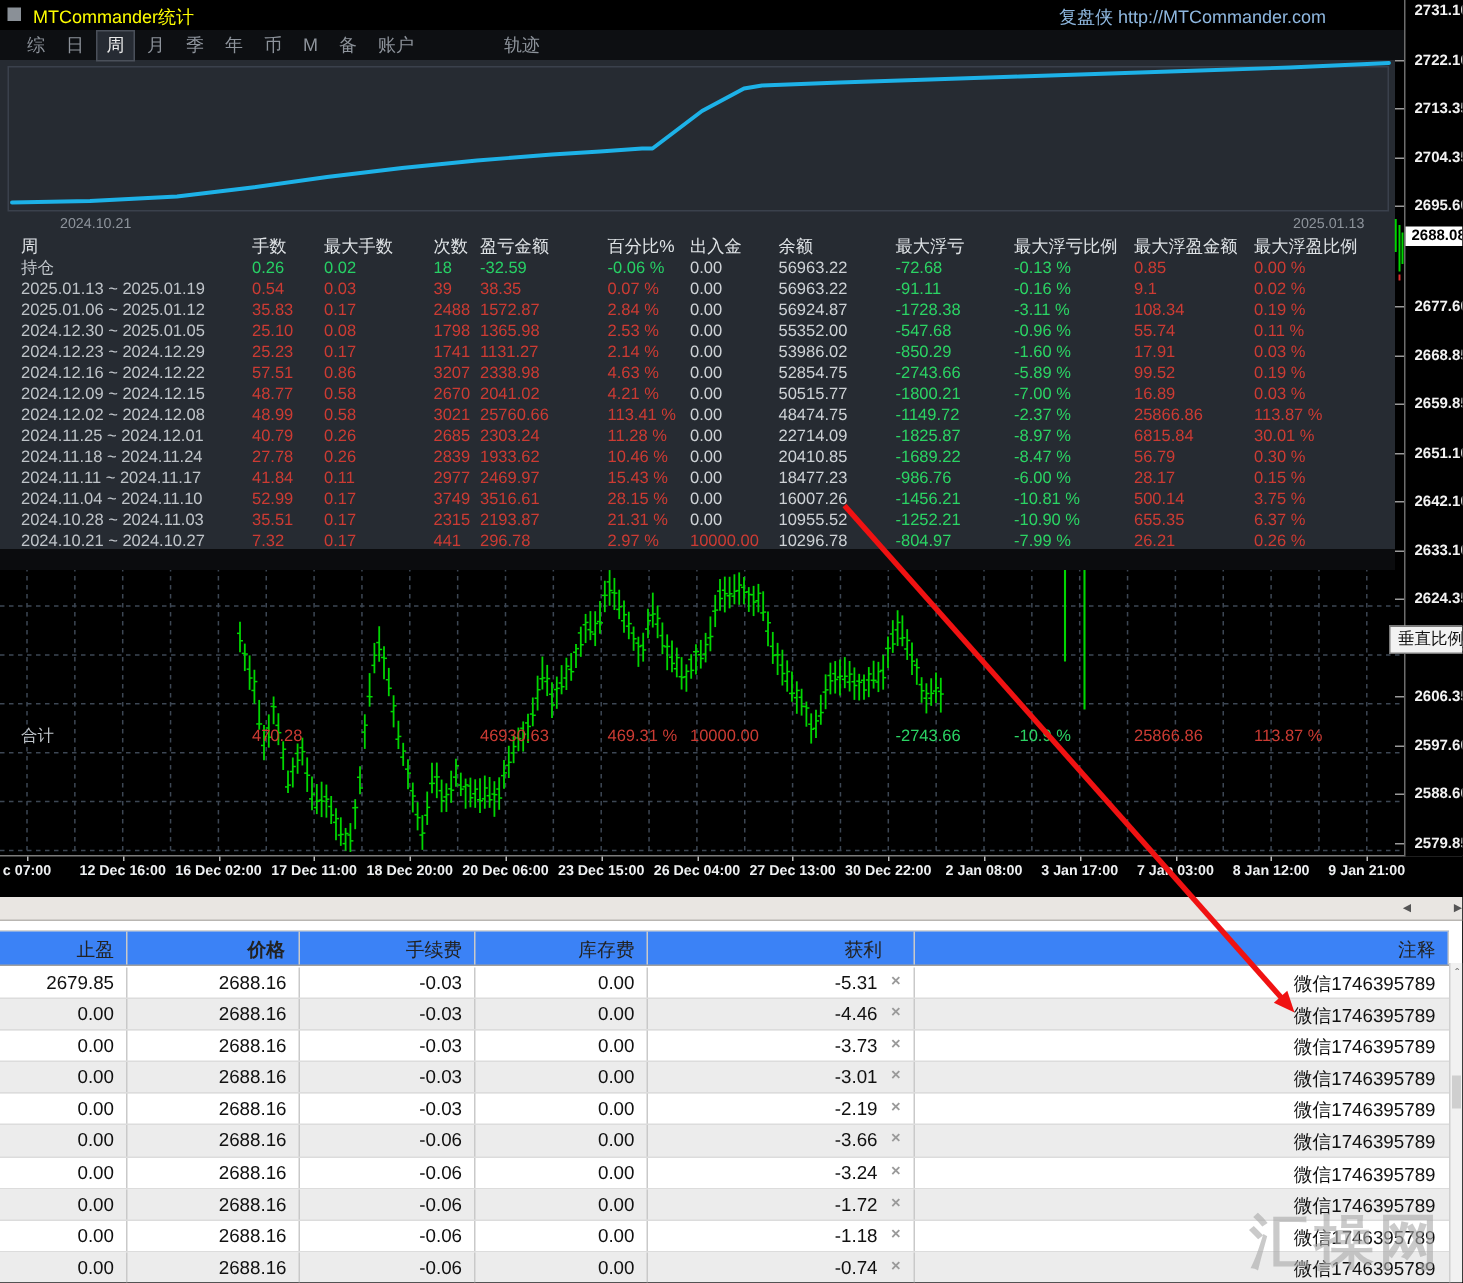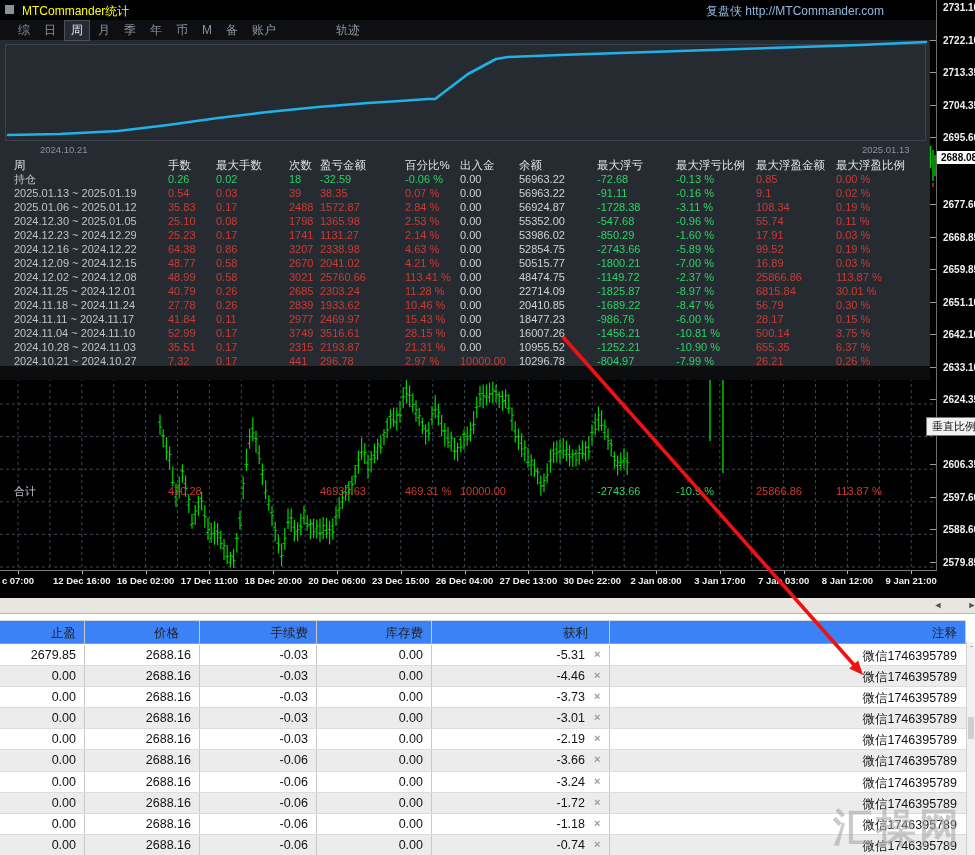--- a/index.html
+++ b/index.html
@@ -669,21 +669,21 @@
           <div class="cell tone-red">2.14 %</div>
           <div class="cell neutral">0.00</div>
           <div class="cell neutral">53986.02</div>
           <div class="cell green">-850.29</div>
           <div class="cell green">-1.60 %</div>
           <div class="cell red">17.91</div>
           <div class="cell red">0.03 %</div>
         </div>
         <div class="stats-row ">
           <div class="per">2024.12.16 ~ 2024.12.22</div>
-          <div class="cell tone-red">64.38</div>
+          <div class="cell tone-red">57.51</div>
           <div class="cell tone-red">0.86</div>
           <div class="cell tone-red">3207</div>
           <div class="cell tone-red">2338.98</div>
           <div class="cell tone-red">4.63 %</div>
           <div class="cell neutral">0.00</div>
           <div class="cell neutral">52854.75</div>
           <div class="cell green">-2743.66</div>
           <div class="cell green">-5.89 %</div>
           <div class="cell red">99.52</div>
           <div class="cell red">0.19 %</div>
@@ -901,21 +901,21 @@
   <div class="bottom">
     <div class="hscroll">
       <div class="hs-btn" style="left:931px">◄</div>
       <div class="hs-btn" style="left:965px">►</div>
     </div>
     <div class="trades">
       <div class="t-hdr" id="tradeHdr">
           <div class="t-col" style="left: 84px; width: 1px;"></div>
           <div class="t-hcell" style="left: 0px; width: 76px;">止盈</div>
           <div class="t-col" style="left: 199px; width: 1px;"></div>
-          <div class="t-hcell" style="left: 73px; width: 106px;">价格</div>
+          <div class="t-hcell" style="left: 84px; width: 106px; font-weight: bold;">价格</div>
           <div class="t-col" style="left: 316px; width: 1px;"></div>
           <div class="t-hcell" style="left: 200px; width: 108px;">手续费</div>
           <div class="t-col" style="left: 431px; width: 1px;"></div>
           <div class="t-hcell" style="left: 317px; width: 106px;">库存费</div>
           <div class="t-col" style="left: 609px; width: 1px;"></div>
           <div class="t-hcell" style="left: 432px; width: 156px;">获利</div>
           <div class="t-col" style="left: 965px; width: 1px;"></div>
           <div class="t-hcell" style="left: 610px; width: 347px;">注释</div>
         </div>
       <div class="t-rows" id="tradeRows">

